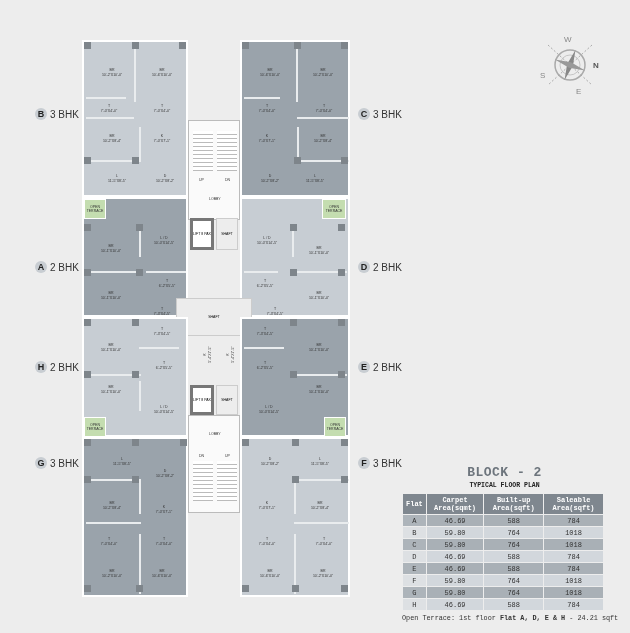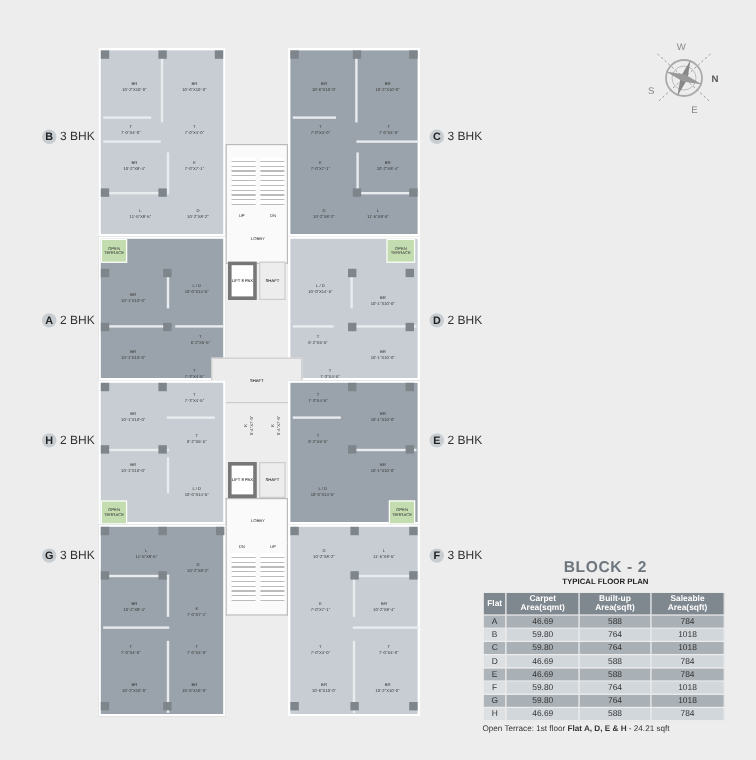--- a/index.html
+++ b/index.html
@@ -249,21 +249,21 @@
   <div class="col" style="left:0;top:0;"></div>
     <div class="col" style="left:50px;top:0;"></div>
     <div class="col" style="left:99px;top:0;"></div>
   <div class="col" style="left:50px;top:37px;"></div>
     <div class="col" style="left:99px;top:37px;"></div>
     <div class="col" style="left:0;top:146px;"></div>
     <div class="col" style="left:50px;top:146px;"></div>
     <div class="col" style="left:99px;top:146px;"></div>
 </div>
 
-<div class="abs" style="left:402px;top:465px;width:205px;">
+<div class="abs" style="left:402px;top:465px;width:205px;font-family:Liberation Mono, monospace;">
   <div style="text-align:center;font-size:13px;font-weight:bold;color:#6d757d;letter-spacing:0.5px;">BLOCK - 2</div>
   <div style="text-align:center;font-size:6.5px;font-weight:bold;color:#222;margin-top:2px;margin-bottom:4px;">TYPICAL FLOOR PLAN</div>
   <table style="width:202px;">
     <thead>
       <tr>
         <th>Flat</th>
         <th>Carpet Area(sqmt)</th>
         <th>Built-up Area(sqft)</th>
         <th>Saleable Area(sqft)</th>
       </tr>

